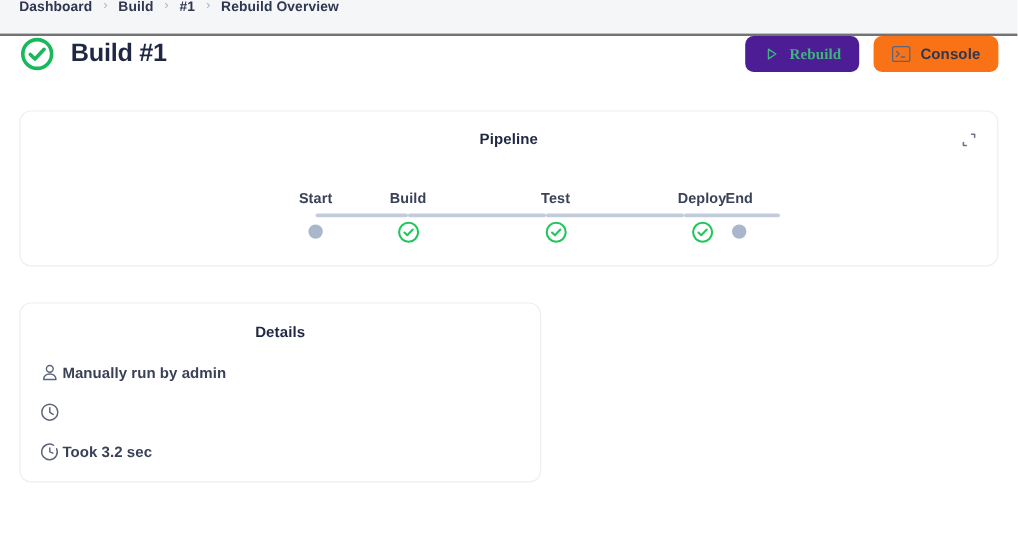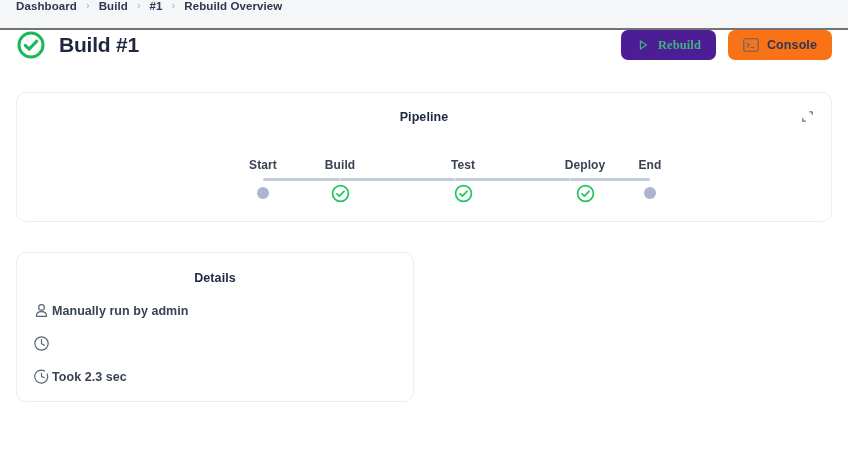--- a/index.html
+++ b/index.html
@@ -168,21 +168,21 @@
     position: absolute;
     height: 3px;
     background: #c2ccdb;
     border-radius: 2px;
     top: 31px;
   }
 
   
   .details-card {
     margin: 30px 0 0 16px;
-    width: 398px;
+    width: 435px;
     padding: 15px 16px 16px 16px;
   }
   .detail-row {
     display: flex;
     align-items: center;
     gap: 2px;
     margin-top: 16px;
   }
   .detail-row .dicon {
     width: 17px;
@@ -288,21 +288,21 @@
     <div class="stage" style="left:552px;">
       <span class="stage-label">Deploy</span>
       <span class="stage-node">
         <svg width="19" height="19" viewBox="0 0 24 24">
           <circle cx="12" cy="12" r="10" fill="#ffffff" stroke="#22c55e" stroke-width="2.2"></circle>
           <path d="M7.6 12.4 L10.6 15.2 L16.4 9.2" fill="none" stroke="#22c55e" stroke-width="2.2" stroke-linecap="round" stroke-linejoin="round"></path>
         </svg>
       </span>
     </div>
 
-    <div class="stage" style="left:617px;">
+    <div class="stage" style="left:583px;">
       <span class="stage-label">End</span>
       <span class="stage-node">
         <span class="node-dot"></span>
       </span>
     </div>
   </div>
 </div>
 
 <div class="card details-card">
   <span class="card-title">Details</span>
@@ -321,15 +321,15 @@
       <path d="M12 6.6 V12.3 L16 14.6" fill="none" stroke="#5b6478" stroke-width="1.7" stroke-linecap="round" stroke-linejoin="round"></path>
     </svg>
   </div>
 
 
   <div class="detail-row">
     <svg class="dicon" viewBox="0 0 24 24">
       <path d="M20 8.4 A9.2 9.2 0 1 1 16.4 4.3" fill="none" stroke="#5b6478" stroke-width="1.7" stroke-linecap="round"></path>
       <path d="M12 12 L12 7.4 M12 12 L15.6 13.6" fill="none" stroke="#5b6478" stroke-width="1.7" stroke-linecap="round"></path>
     </svg>
-    <span class="detail-text">Took 2.3 sec</span>
+    <span class="detail-text">Took 3.2 sec</span>
   </div>
 </div>
 
 </body></html>

